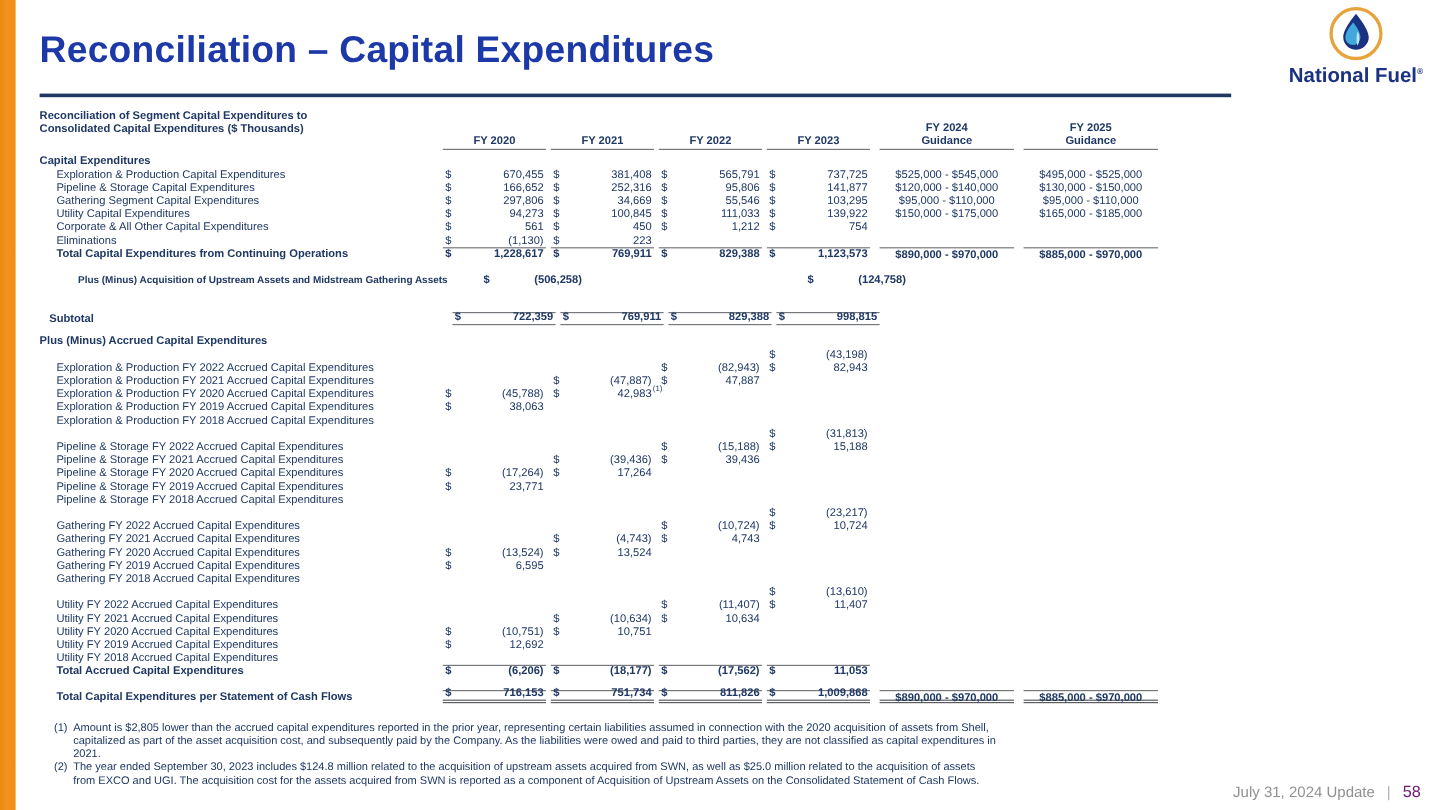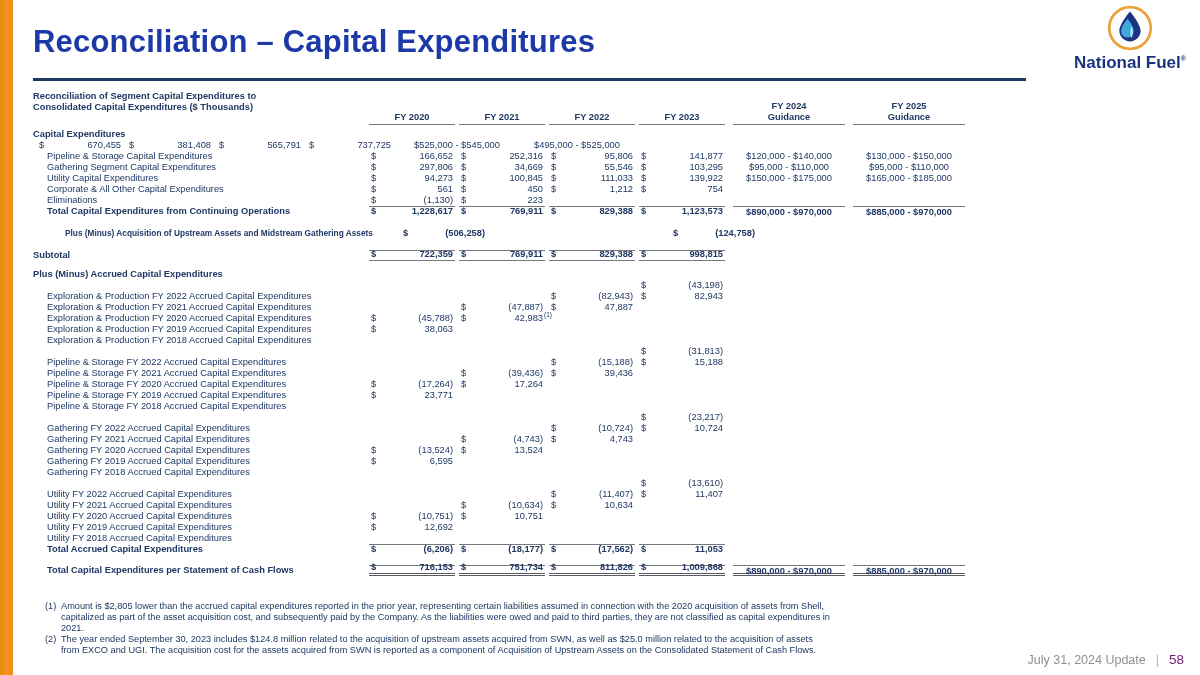--- a/index.html
+++ b/index.html
@@ -122,20 +122,21 @@
       <div class="trow bold">
         <div class="lbl">Capital Expenditures</div>
         <div class="grp"></div>
         <div class="grp"></div>
         <div class="grp"></div>
         <div class="grp"></div>
         <div class="gcol"></div>
         <div class="gcol"></div>
       </div>
       <div class="trow">
+        <div class="lbl ind1">Exploration &amp; Production Capital Expenditures</div>
         <div class="grp">
           <span class="dol">$</span>
           <span class="val">670,455</span>
         </div>
         <div class="grp">
           <span class="dol">$</span>
           <span class="val">381,408</span>
         </div>
         <div class="grp">
           <span class="dol">$</span>
@@ -276,21 +277,21 @@
         </div>
         <div class="grp"></div>
         <div class="grp"></div>
         <div class="grp">
           <span class="dol">$</span>
           <span class="val">(124,758)</span>
         </div>
         <div class="gcol"></div>
         <div class="gcol"></div>
       </div>
-      <div class="trow bold" style="margin-top: 11px;">
+      <div class="trow bold" style="margin-top: 21px; justify-content: flex-end;">
         <div class="lbl">Subtotal</div>
         <div class="grp rt rb">
           <span class="dol">$</span>
           <span class="val">722,359</span>
         </div>
         <div class="grp rt rb">
           <span class="dol">$</span>
           <span class="val">769,911</span>
         </div>
         <div class="grp rt rb">

